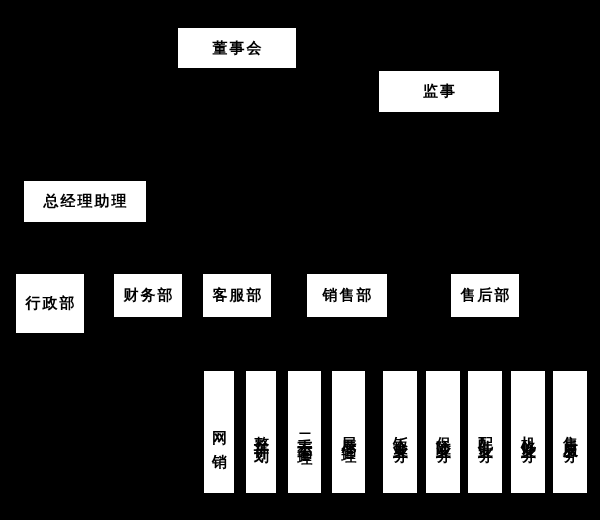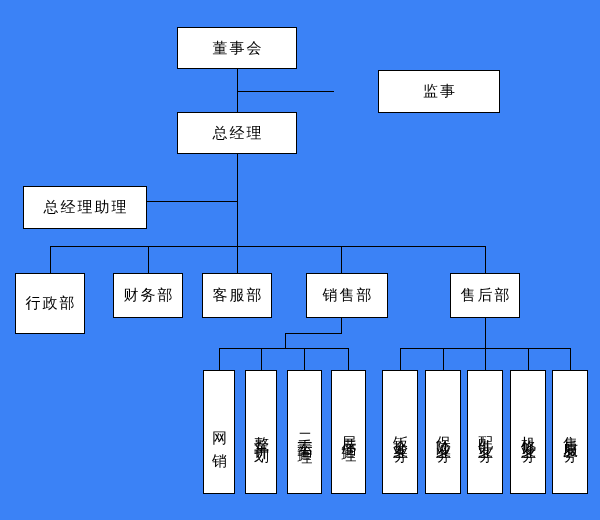--- a/index.html
+++ b/index.html
@@ -4,24 +4,25 @@
 <style>
   html, body {
     margin: 0;
     padding: 0;
     background: #ffffff;
   }
   .canvas {
     position: relative;
     width: 600px;
     height: 520px;
-    background: #3b82f6;
+    background: #000000;
     font-family: "Liberation Sans", sans-serif;
     color: #000000;
     overflow: hidden;
+    font-weight: bold;
   }
   .node {
     position: absolute;
     box-sizing: border-box;
     border: 1px solid #000000;
     background: #ffffff;
     display: flex;
     align-items: center;
     justify-content: center;
   }
@@ -85,25 +86,22 @@
   <div class="vline" style="left:570px; top:348px; height:22px;"></div>
 
   <div class="node" style="left:177px; top:27px;  width:120px; height:42px;">
     <span class="lbl">董事会</span>
   </div>
 
   <div class="node" style="left:334px; top:70px;  width:122px; height:43px;margin-left:44px;">
     <span class="lbl">监事</span>
   </div>
 
-  <div class="node" style="left:177px; top:112px; width:120px; height:42px;">
-    <span class="lbl">总经理</span>
-  </div>
 
-  <div class="node" style="left:23px;  top:180px; width:124px; height:43px;margin-top:6px;">
+  <div class="node" style="left:23px;  top:180px; width:124px; height:43px;">
     <span class="lbl">总经理助理</span>
   </div>
 
   <div class="node" style="left:15px;  top:273px; width:70px; height:61px;">
     <span class="lbl">行政部</span>
   </div>
   <div class="node" style="left:113px; top:273px; width:70px; height:45px;">
     <span class="lbl">财务部</span>
   </div>
   <div class="node" style="left:202px; top:273px; width:70px; height:45px;">

